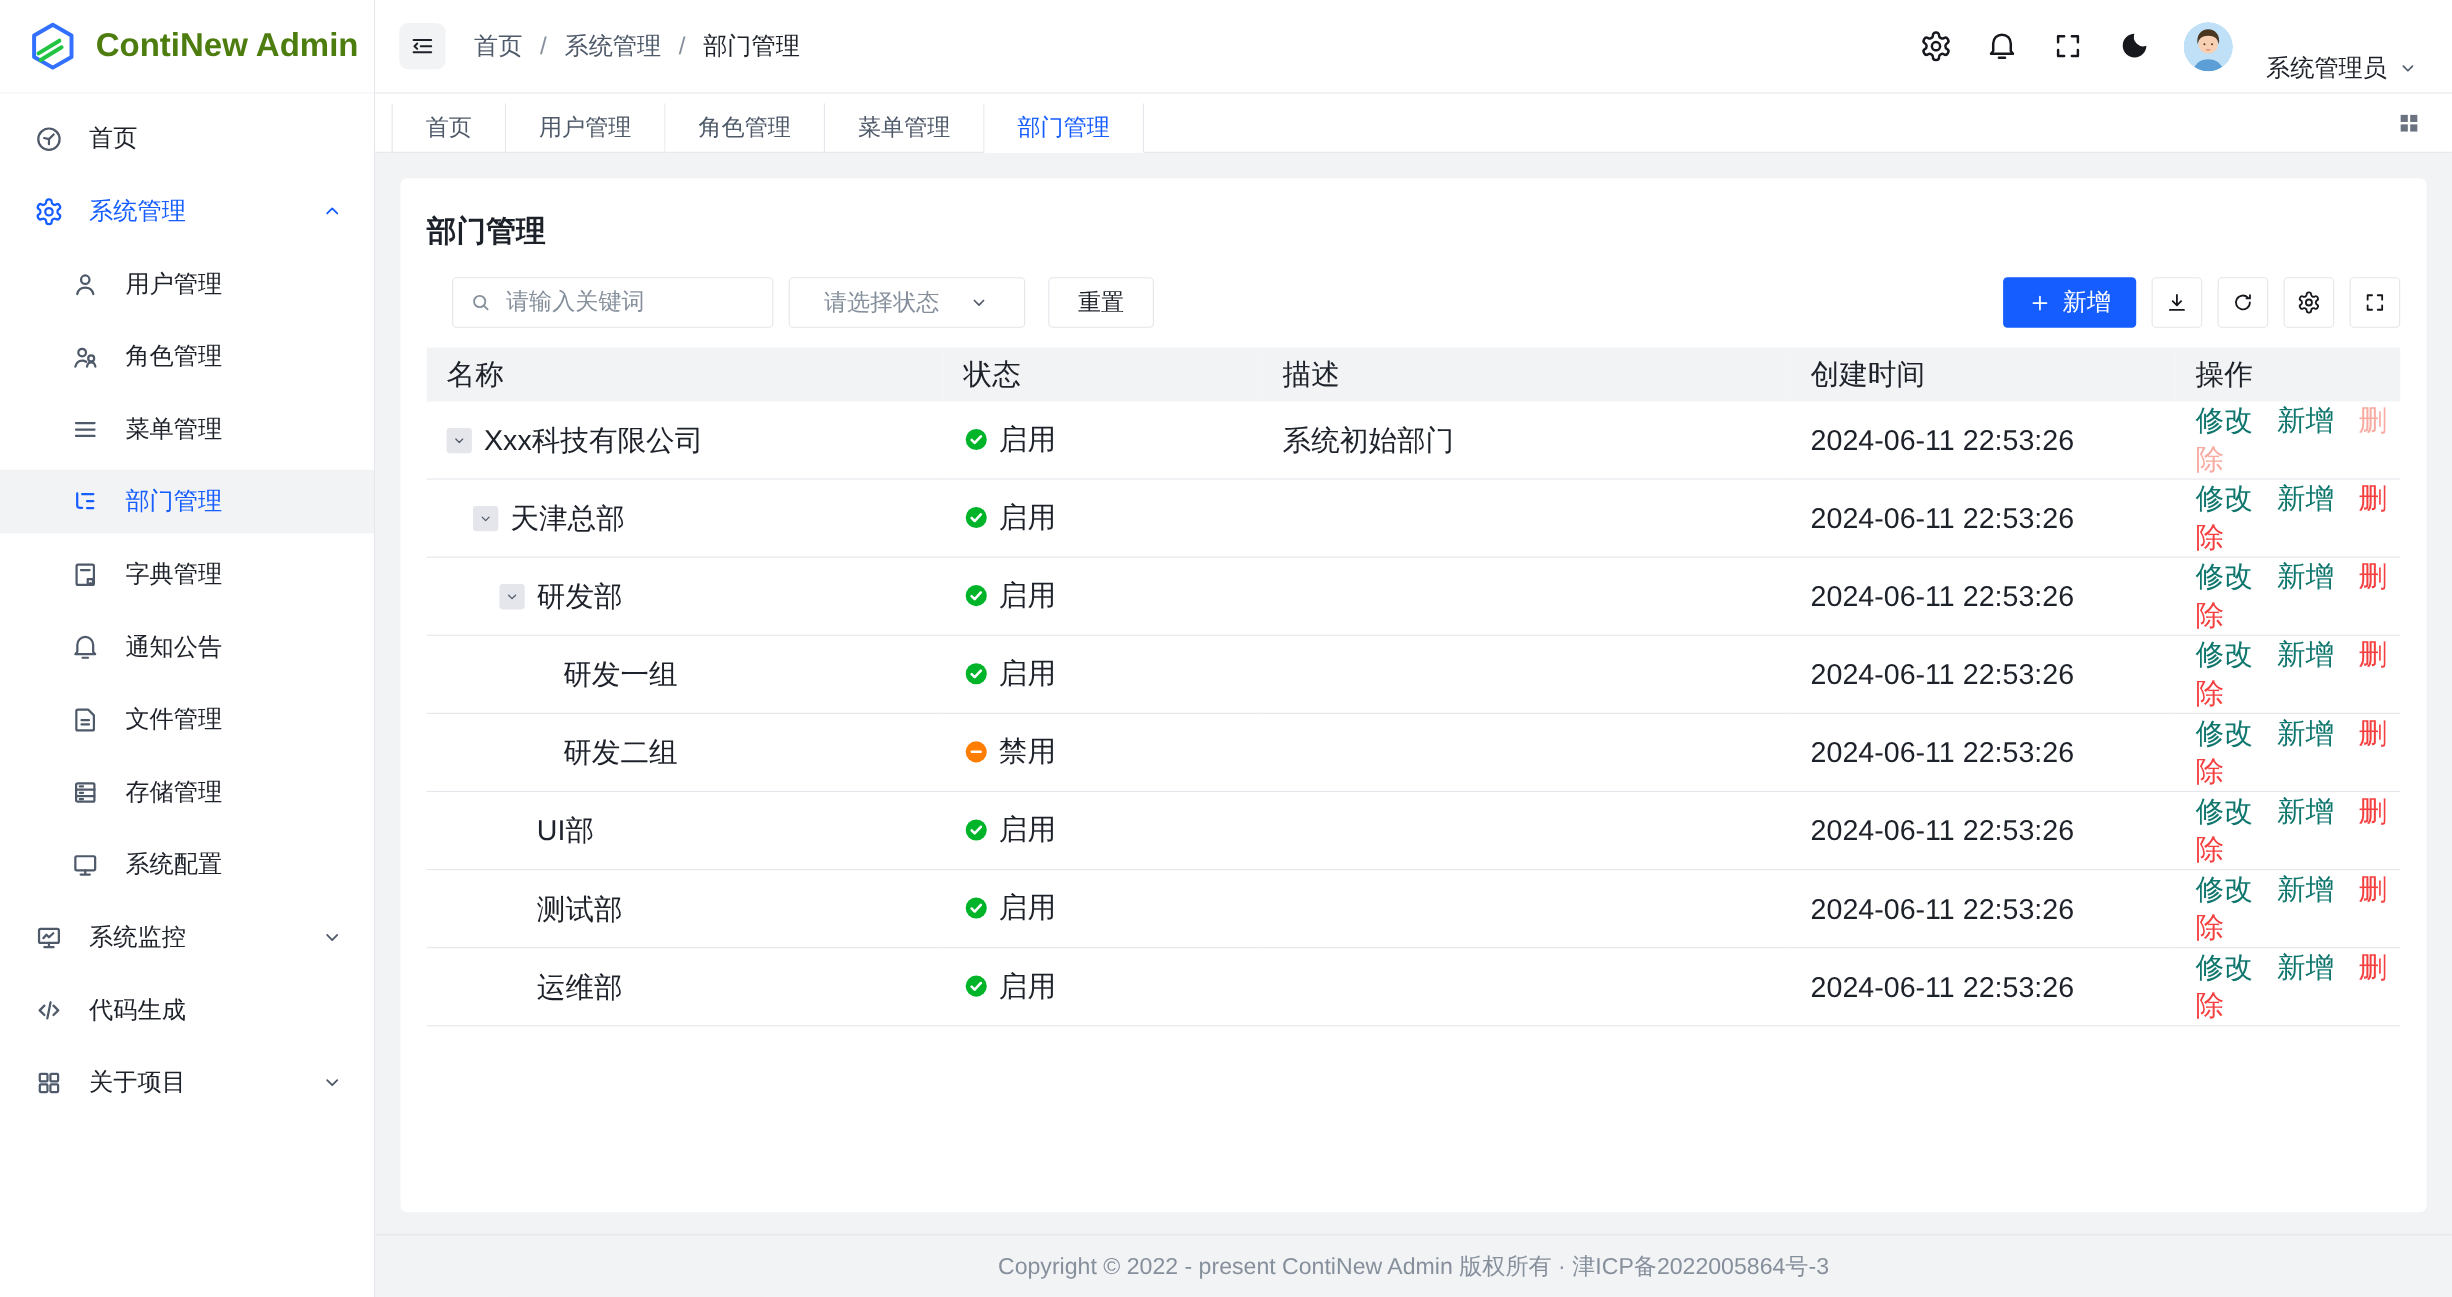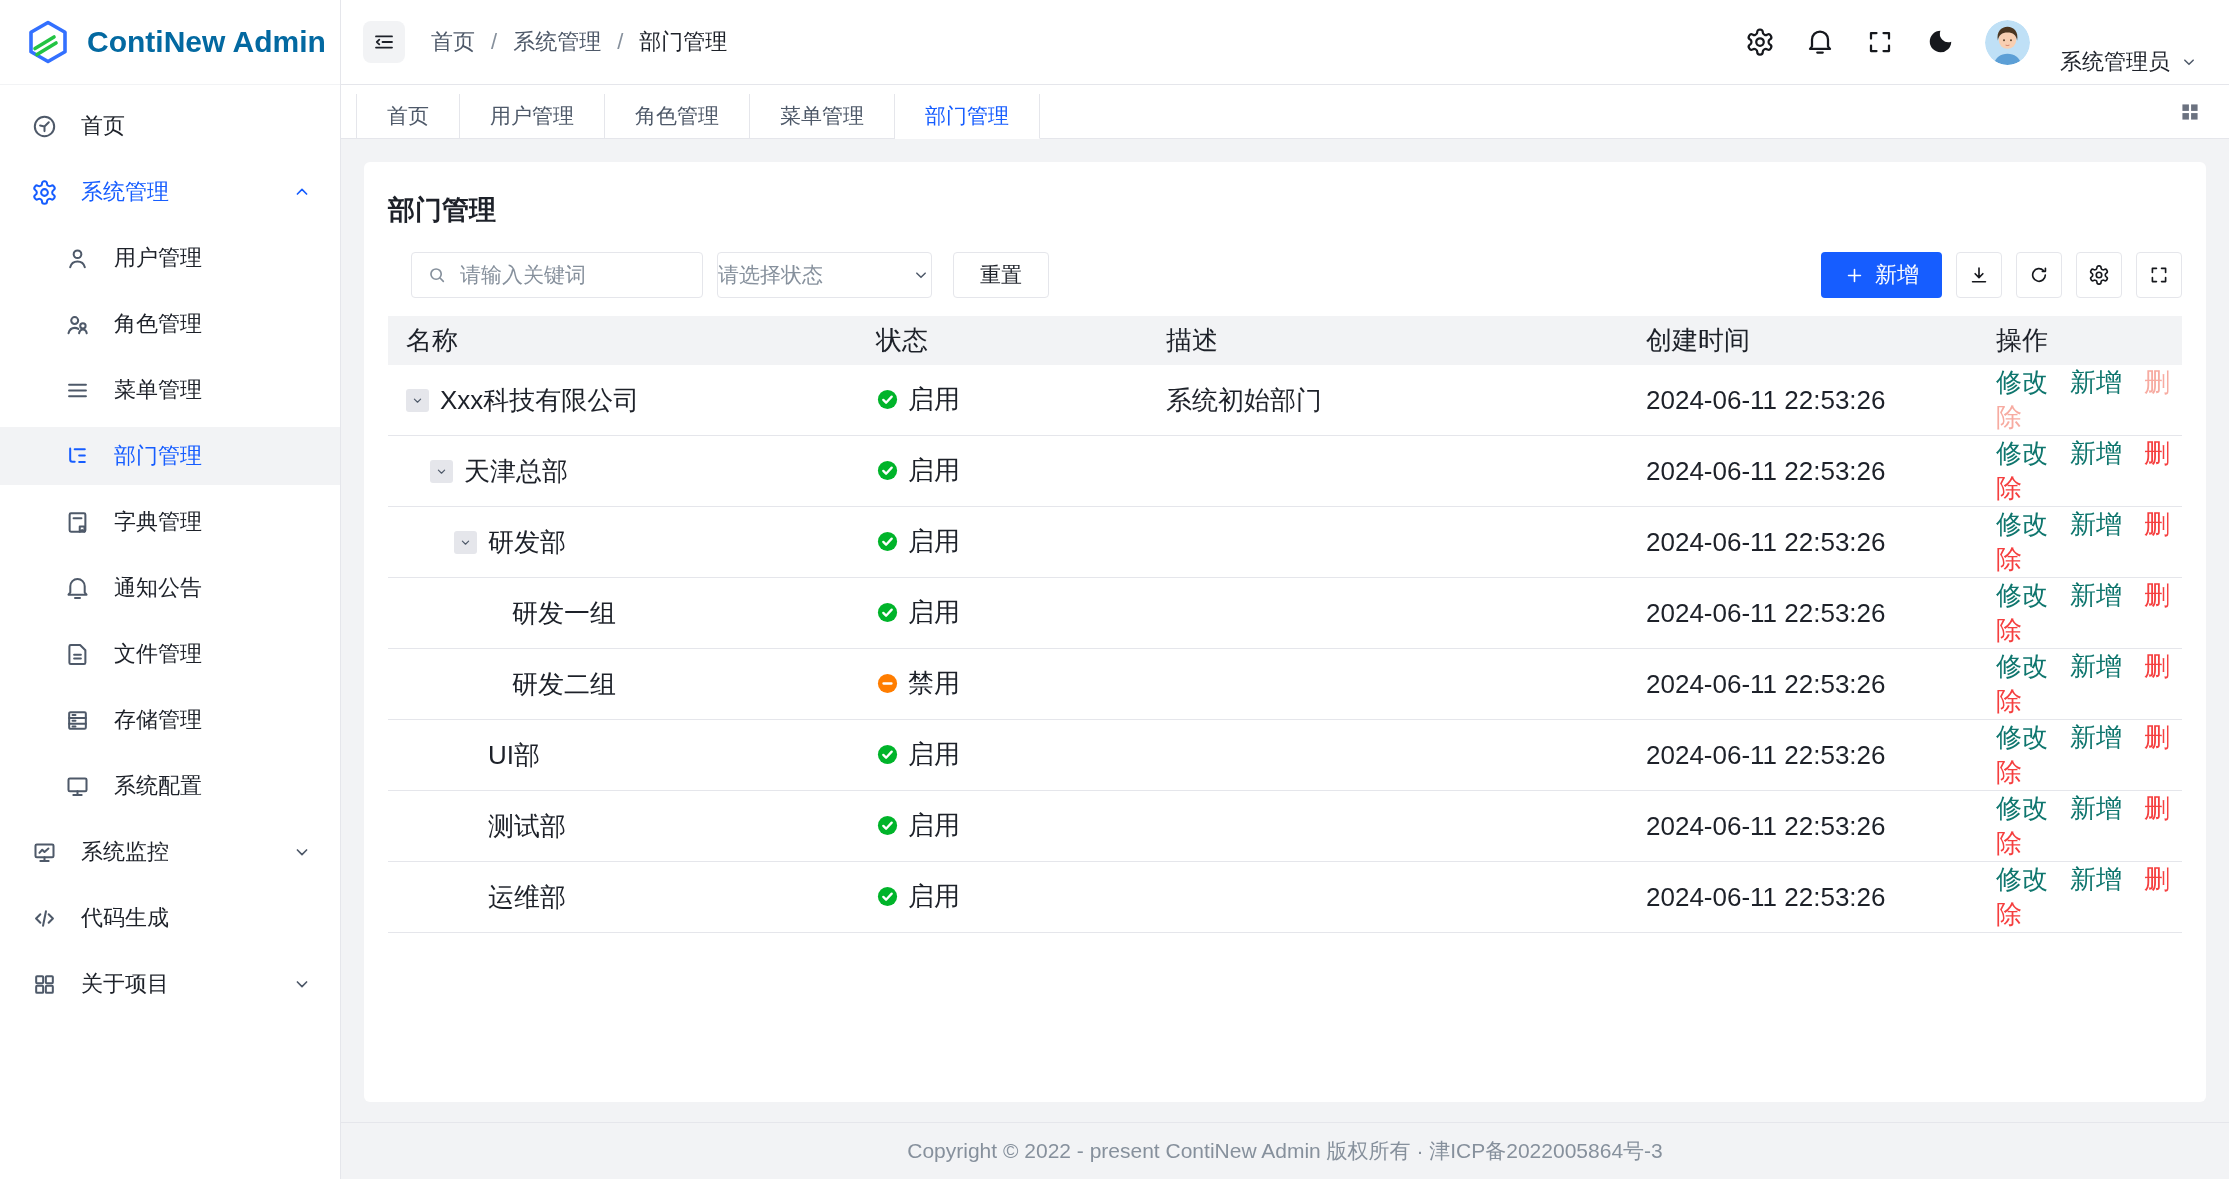--- a/index.html
+++ b/index.html
@@ -10,21 +10,21 @@
     color:#1d2129; background:#fff; font-size:22px;
   }
   svg { width:100%; height:100%; display:block; }
 
   
   .sidebar { position:absolute; left:0; top:0; width:341px; height:1179px;
     background:#fff; border-right:1px solid #e5e6eb; z-index:3; }
   .logo { height:85px; display:flex; align-items:center; padding-left:24px; gap:15px;
     border-bottom:1px solid #f2f3f5; }
   .logo-mark { width:48px; height:48px; flex:0 0 auto; }
-  .logo-text { font-size:30px; font-weight:700; color:#0369a1; white-space:nowrap; }
+  .logo-text { font-size:30px; font-weight:700; color:#4d7c0f; white-space:nowrap; }
   .menu { padding-top:12px; }
   .side-item { height:58px; margin-bottom:8px; display:flex; align-items:center;
     padding-left:31px; position:relative; font-size:22px; color:#1d2129; cursor:pointer; }
   .side-item .mi { width:27px; height:27px; color:#4e5969; flex:0 0 auto; }
   .side-item .lbl { margin-left:23px; white-space:nowrap; }
   .side-item.sub { padding-left:64px; }
   .side-item .chev { position:absolute; right:27px; width:22px; height:22px; color:#4e5969; }
   .side-item.active { color:#165dff; }
   .side-item.active .mi, .side-item.active .chev { color:#165dff; }
   .side-item.selected { background:#f2f3f5; color:#165dff; }
@@ -65,21 +65,21 @@
   .card-title { font-size:27px; font-weight:600; padding-top:30px; color:#1d2129; }
 
   .toolbar { margin-top:24px; display:flex; align-items:center;margin-left:23px; }
   .search-box { width:292px; height:46px; border:1px solid #e5e6eb; border-radius:4px;
     display:flex; align-items:center; padding:0 14px; gap:10px; background:#fff; }
   .search-box .sic { width:22px; height:22px; color:#86909c; flex:0 0 auto; }
   .search-box input { border:none; outline:none; width:100%; font-size:21px; color:#1d2129;
     font-family:inherit; background:transparent; }
   .search-box input::placeholder { color:#86909c; }
   .select-box { width:215px; height:46px; border:1px solid #e5e6eb; border-radius:4px; margin-left:14px;
-    display:flex; align-items:center; justify-content:space-between; padding:0 0; cursor:pointer; background:#fff; }
+    display:flex; align-items:center; justify-content:space-between; padding:0 31px; cursor:pointer; background:#fff; }
   .select-box .ph { font-size:21px; color:#86909c; }
   .select-box .dchev { width:20px; height:20px; color:#4e5969; }
   .reset-btn { margin-left:21px; height:46px; padding:0 26px; border:1px solid #e5e6eb; border-radius:4px;
     background:#fff; font-size:21px; color:#1d2129; cursor:pointer; font-family:inherit; }
   .toolbar-right { margin-left:auto; display:flex; align-items:center; gap:14px; }
   .add-btn { height:46px; padding:0 23px; background:#165dff; border:none; border-radius:4px;
     color:#fff; font-size:22px; display:flex; align-items:center; gap:10px; cursor:pointer; font-family:inherit; }
   .add-btn .pic { width:21px; height:21px; }
   .tool-btn { width:46px; height:46px; border:1px solid #e5e6eb; border-radius:4px; background:#fff;
     display:flex; align-items:center; justify-content:center; color:#16181d; cursor:pointer; padding:11px; }

